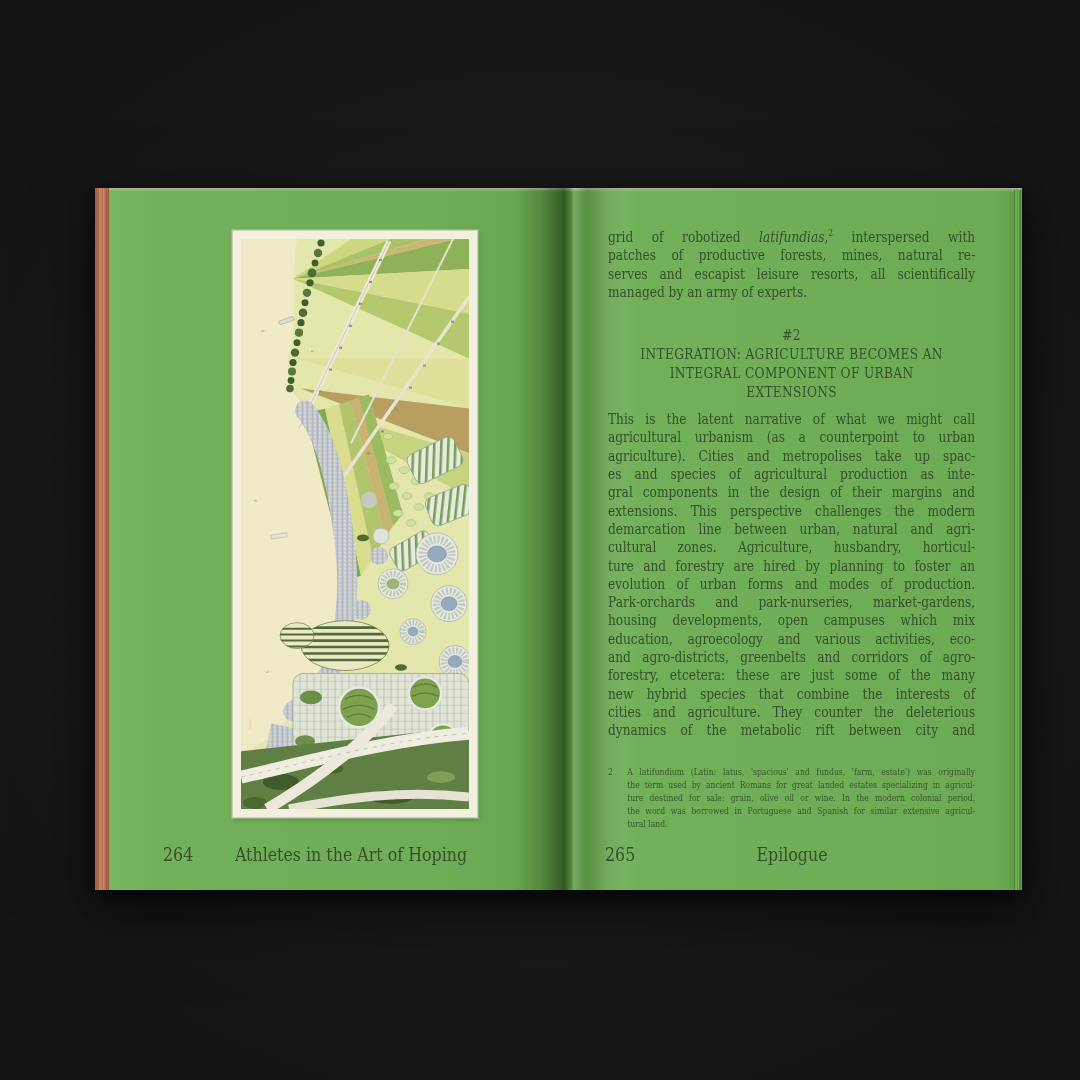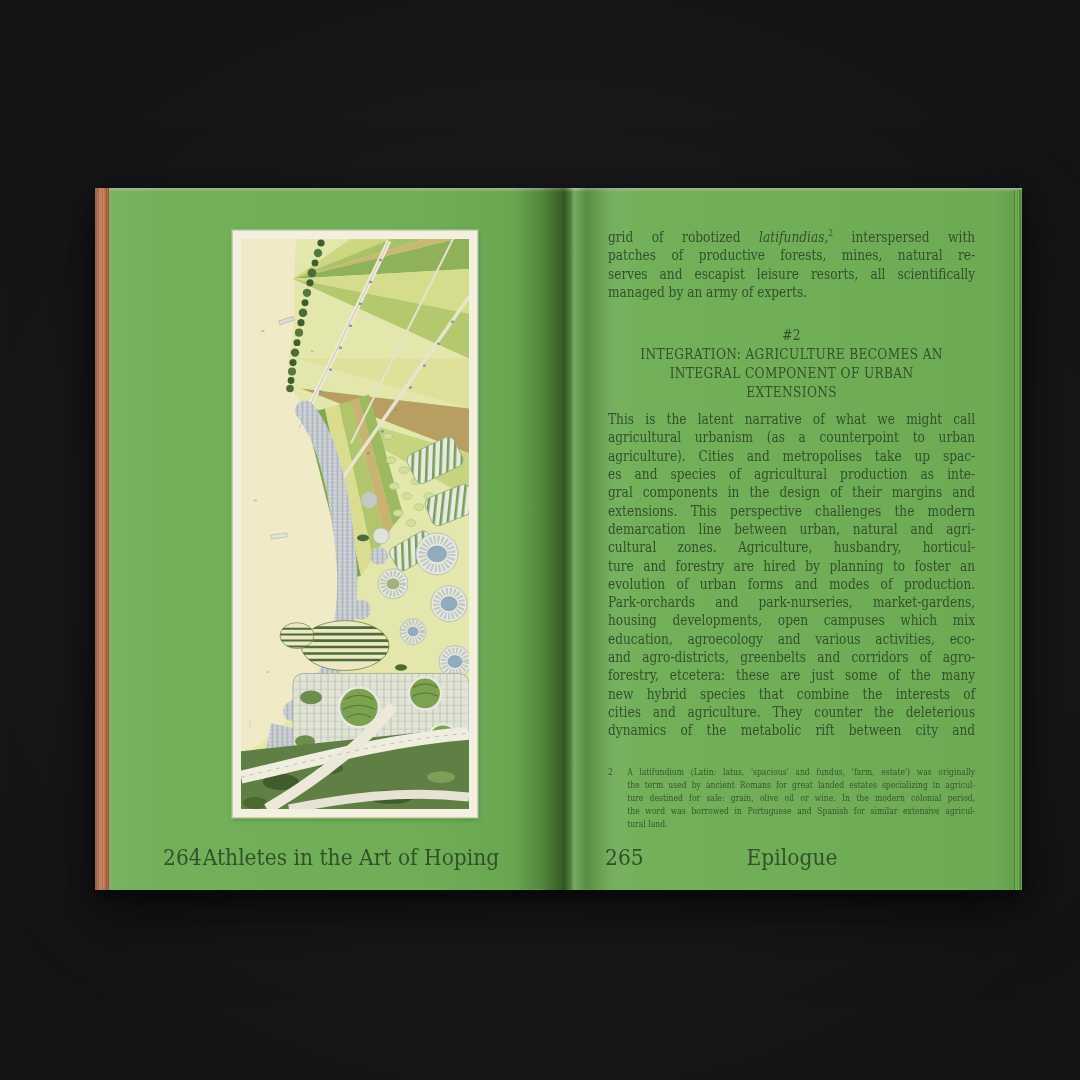--- a/index.html
+++ b/index.html
@@ -64,21 +64,21 @@
   .heading .tline{line-height:19px;text-align:center;text-align-last:center;}
   .para2{margin-top:8px;}
   .jline{line-height:18.3px;text-align:justify;text-align-last:justify;}
   .jline i{font-style:italic;}
   .jline sup{font-size:62%;vertical-align:super;line-height:0;}
   .footnote{margin-top:26px;display:flex;font-size:8.8px;color:#3a552f;}
   .footnote .fmark{width:22px;flex:0 0 22px;line-height:13.2px;}
   .footnote .fbody{flex:1;}
   .footnote .tline{line-height:13.2px;}
   
-  .footer{position:absolute;top:656px;left:0;right:0;height:24px;color:#33502b;font-size:23px;}
+  .footer{position:absolute;top:656px;left:0;right:0;height:24px;color:#33502b;font-size:18px;}
   .footer .pnum{position:absolute;display:inline-block;transform:scaleX(.88);transform-origin:0 0;}
   .footer .rtitle{position:absolute;display:inline-block;transform:translateX(-50%) scaleX(.88);white-space:nowrap;}
   .fl .pnum{left:54px;}
   .fl .rtitle{left:53.2%;}
   .fr .pnum{left:42px;}
   .fr .rtitle{left:49.8%;}
 </style>
 </head>
 <body>
 

